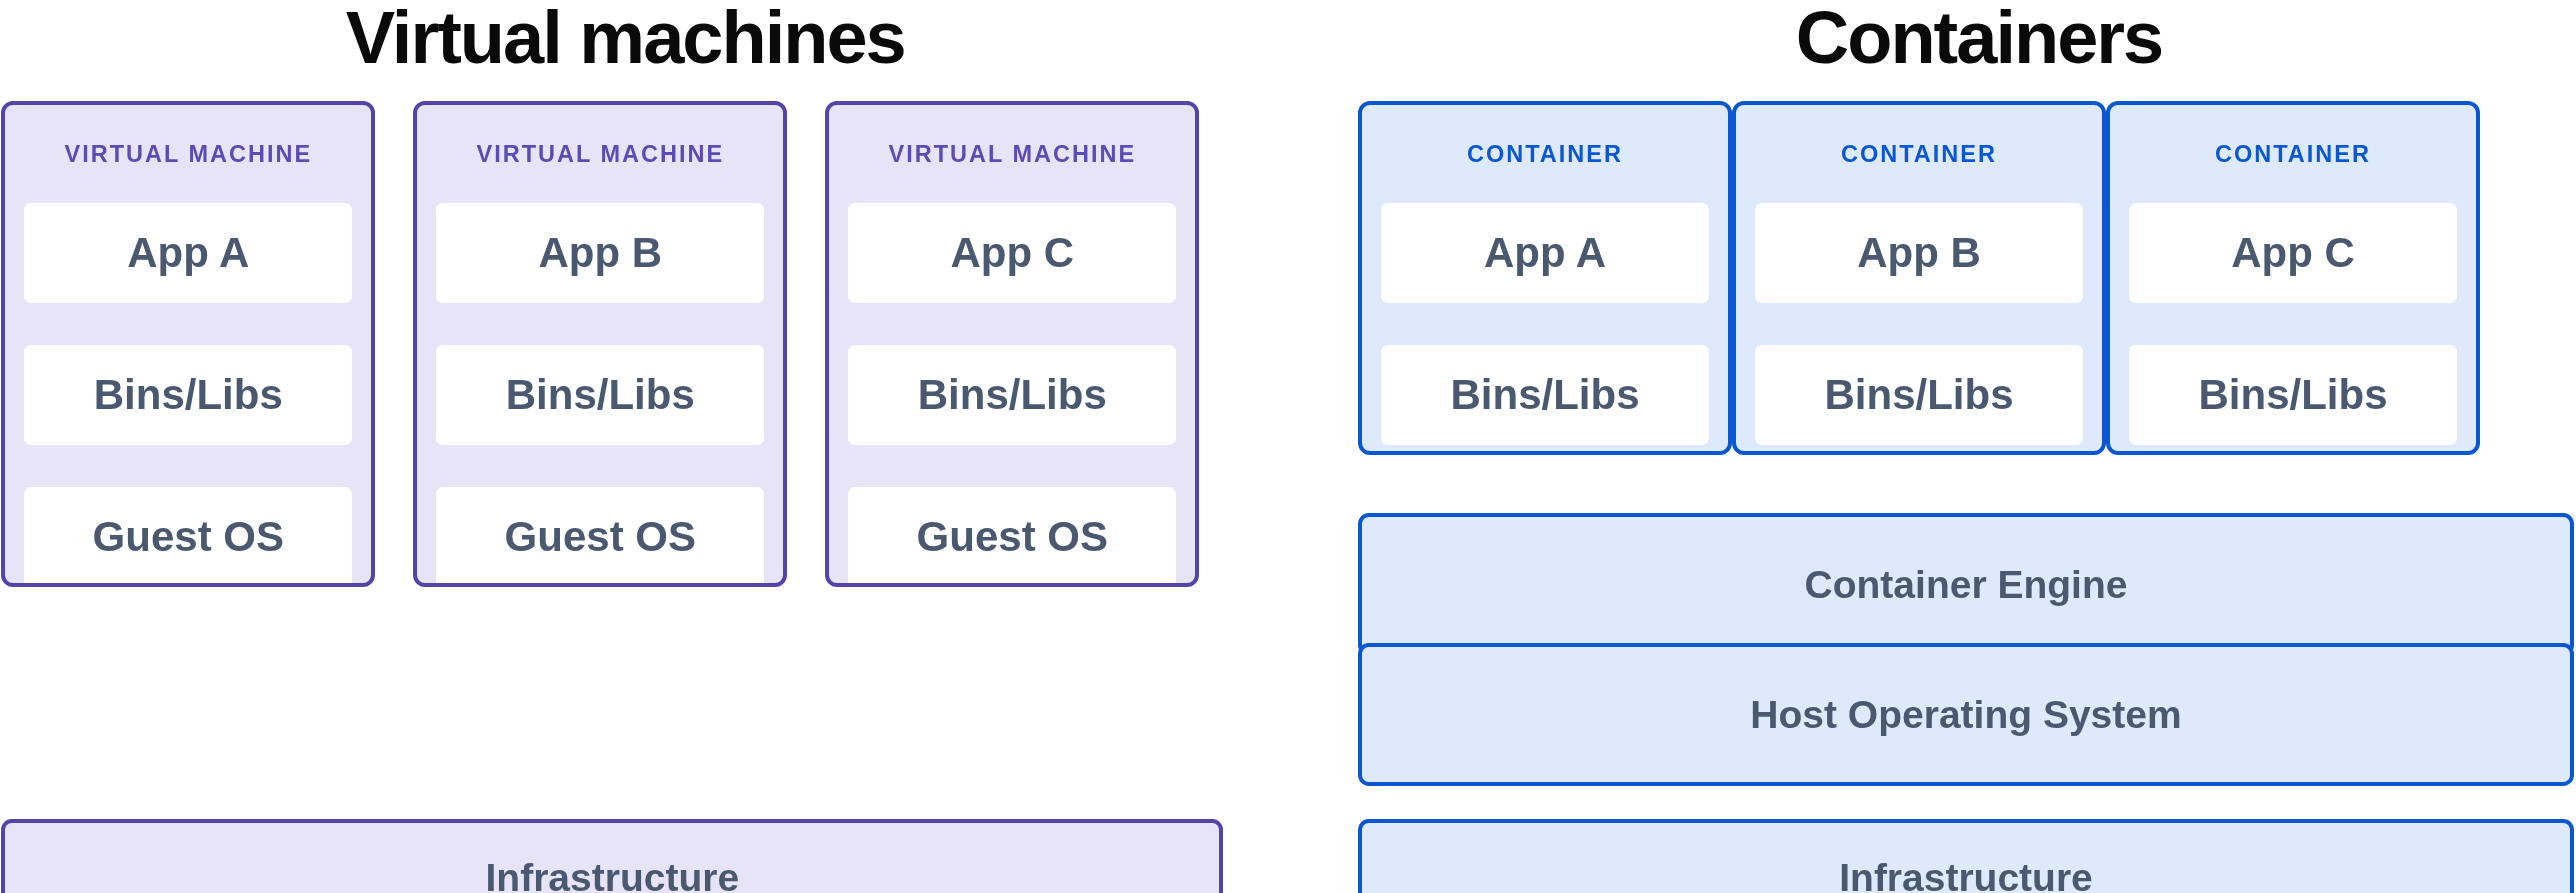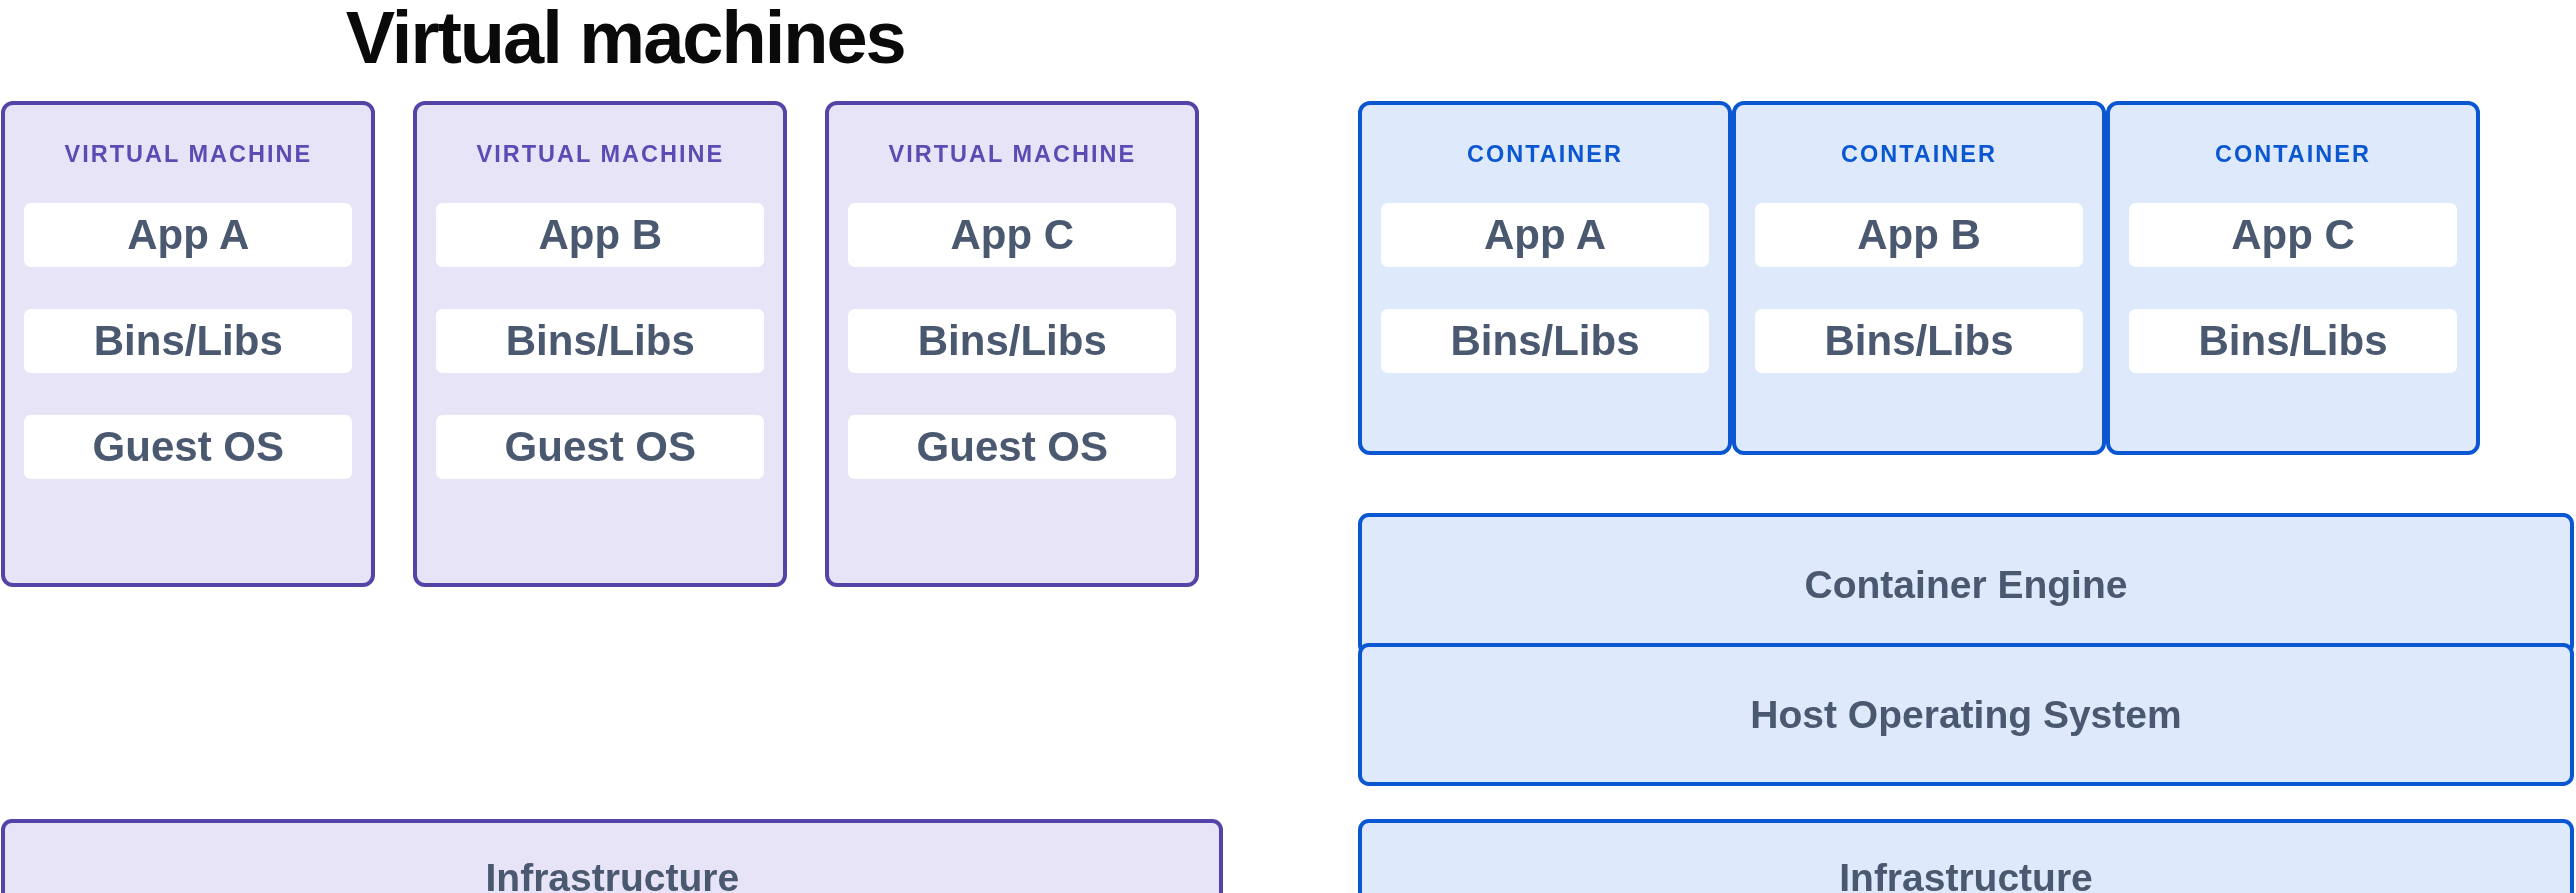--- a/index.html
+++ b/index.html
@@ -78,21 +78,21 @@
     justify-content: center;
     font-size: 23.5px;
     font-weight: 700;
     letter-spacing: 2px;
     white-space: nowrap;
   }
   .card.purple .card-header { color: var(--purple-text); }
   .card.blue   .card-header { color: var(--blue-text); }
 
   .inner-box {
-    height: 64px;
+    height: 100px;
     margin-bottom: 42px;
     background: var(--box-bg);
     border-radius: 6.7px;
     display: flex;
     align-items: center;
     justify-content: center;
     font-size: 42px;
     font-weight: 700;
     color: var(--label-text);
     white-space: nowrap;
@@ -145,20 +145,21 @@
         <div class="inner-box">App C</div>
         <div class="inner-box">Bins/Libs</div>
         <div class="inner-box">Guest OS</div>
       </div>
     </div>
 
     <div class="bar purple row-infra">Infrastructure</div>
   </div>
 
   <div class="column right">
+    <div class="diagram-title">Containers</div>
 
     <div class="cards-row">
       <div class="card blue">
         <div class="card-header">CONTAINER</div>
         <div class="inner-box">App A</div>
         <div class="inner-box">Bins/Libs</div>
       </div>
       <div class="card blue">
         <div class="card-header">CONTAINER</div>
         <div class="inner-box">App B</div>

